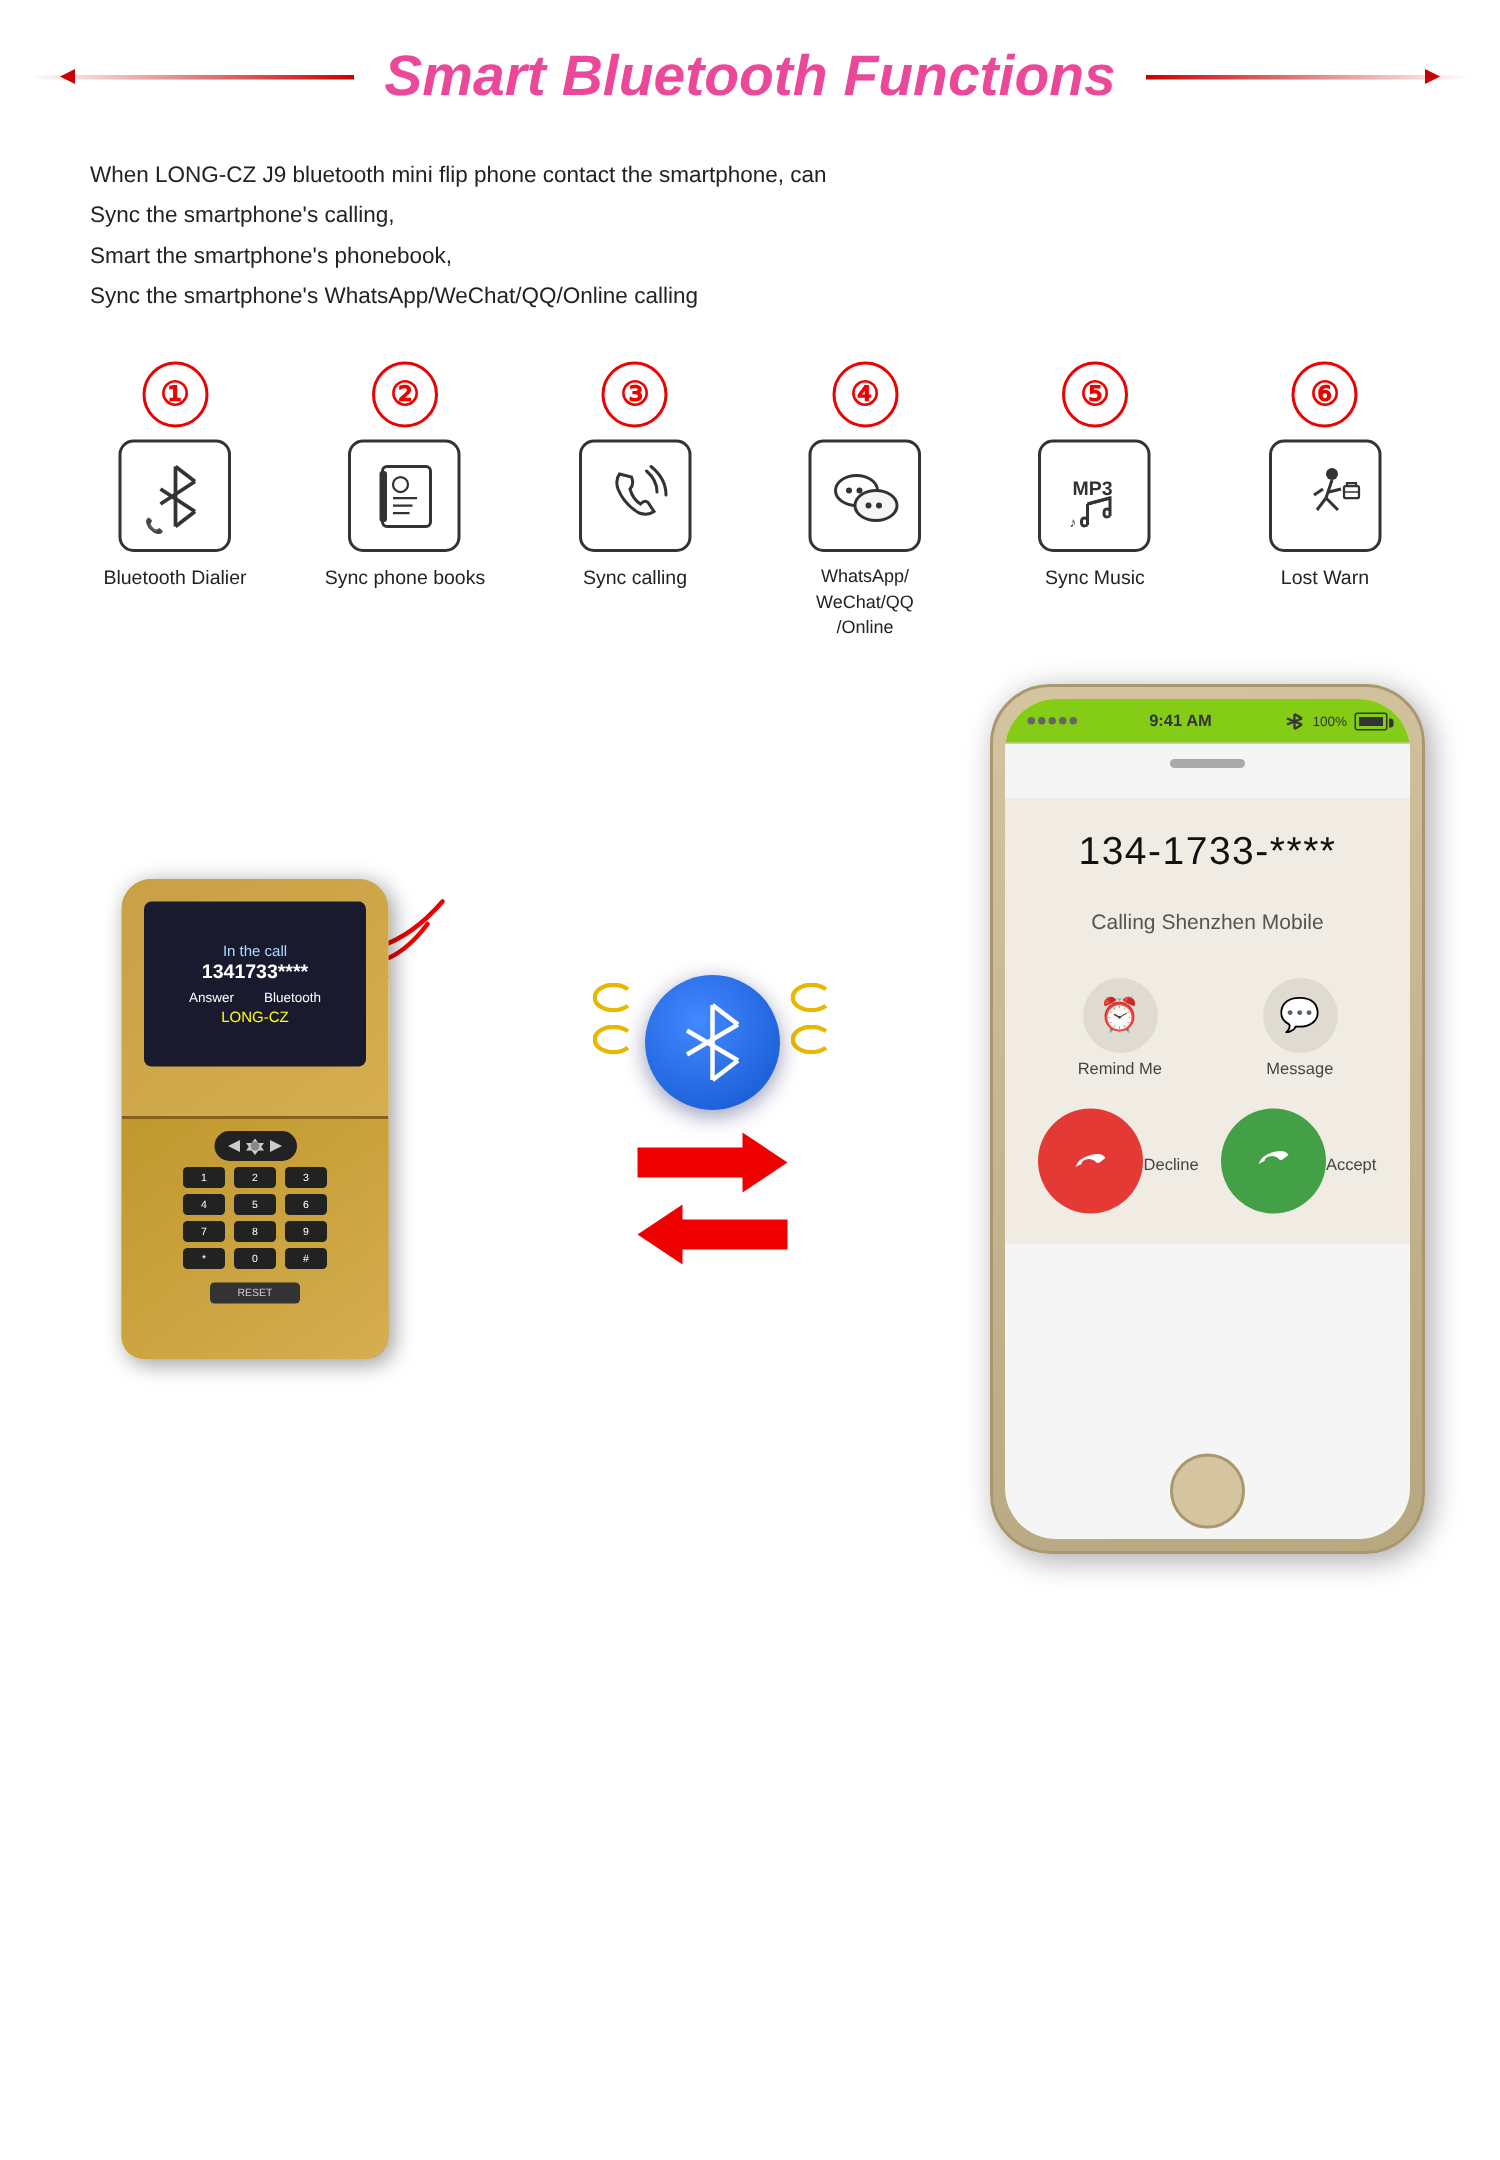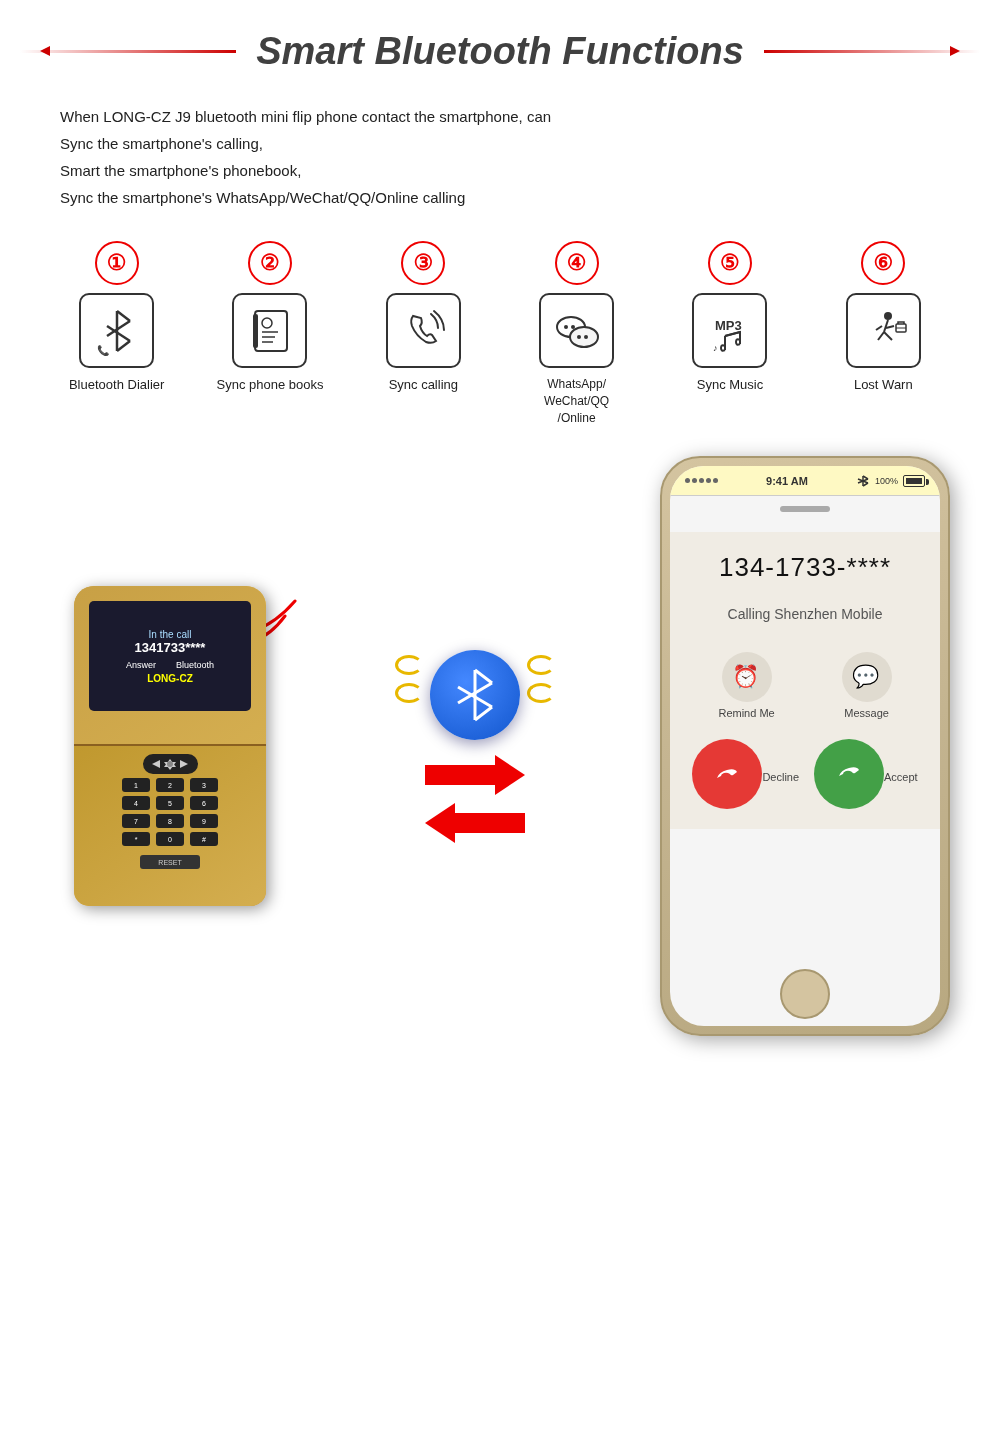--- a/index.html
+++ b/index.html
@@ -49,21 +49,21 @@
       right: 20px; top: -4px;
       width: 0; height: 0;
       border-top: 5px solid transparent;
       border-bottom: 5px solid transparent;
       border-left: 10px solid #c00;
     }
     .header-title {
       font-size: 38px;
       font-weight: 900;
       font-style: italic;
-      color: #404040;
+      color: #ec4899;
       padding: 0 20px;
       white-space: nowrap;
     }
 
     
     .description-section {
       margin: 20px 40px;
       font-size: 15px;
       line-height: 1.8;
       color: #222;
@@ -123,21 +123,21 @@
       gap: 20px;
     }
 
     
     .phone-flip-container {
       position: relative;
       width: 280px;
       flex-shrink: 0;
     }
     .flip-phone {
-      width: 192px;
+      width: 178px;
       height: 320px;
       background: linear-gradient(145deg, #c8a045, #e8c060, #b88030);
       border-radius: 20px 20px 15px 15px;
       margin: 0 auto;
       position: relative;
       box-shadow: 3px 3px 15px rgba(0,0,0,0.4);
       text-align: right;
     }
     .flip-phone-top {
       height: 160px;
@@ -155,21 +155,21 @@
       display: flex;
       flex-direction: column;
       align-items: center;
       justify-content: center;
       color: #fff;
       font-size: 11px;
     }
     .flip-screen .call-text { color: #adf; font-size: 10px; }
     .flip-screen .call-num { font-size: 13px; font-weight: bold; }
     .flip-screen .call-actions { display: flex; gap: 20px; font-size: 9px; margin-top: 5px; }
-    .flip-screen .brand { font-size: 10px; font-weight: bold; color: #ff0; margin-top: 3px; }
+    .flip-screen .brand { font-size: 10px; font-weight: normal; color: #ff0; margin-top: 3px; }
     .flip-phone-bottom {
       height: 160px;
       background: linear-gradient(145deg, #c0982e, #d4ae50);
       border-radius: 0 0 15px 15px;
       position: relative;
       display: flex;
       flex-direction: column;
       align-items: center;
       padding-top: 8px;
     }
@@ -332,21 +332,21 @@
     }
     .smartphone-inner {
       position: absolute;
       top: 8px; left: 8px; right: 8px; bottom: 8px;
       background: #f5f5f5;
       border-radius: 34px;
       overflow: hidden;
     }
     .phone-top-bar {
       height: 30px;
-      background: #fef9c3;
+      background: #84cc16;
       display: flex;
       align-items: center;
       justify-content: space-between;
       padding: 0 15px;
       font-size: 10px;
       color: #333;
       border-bottom: 1px solid #ccc;
     }
     .phone-top-dots { display: flex; gap: 2px; }
     .dot { width: 5px; height: 5px; background: #666; border-radius: 50%; }

